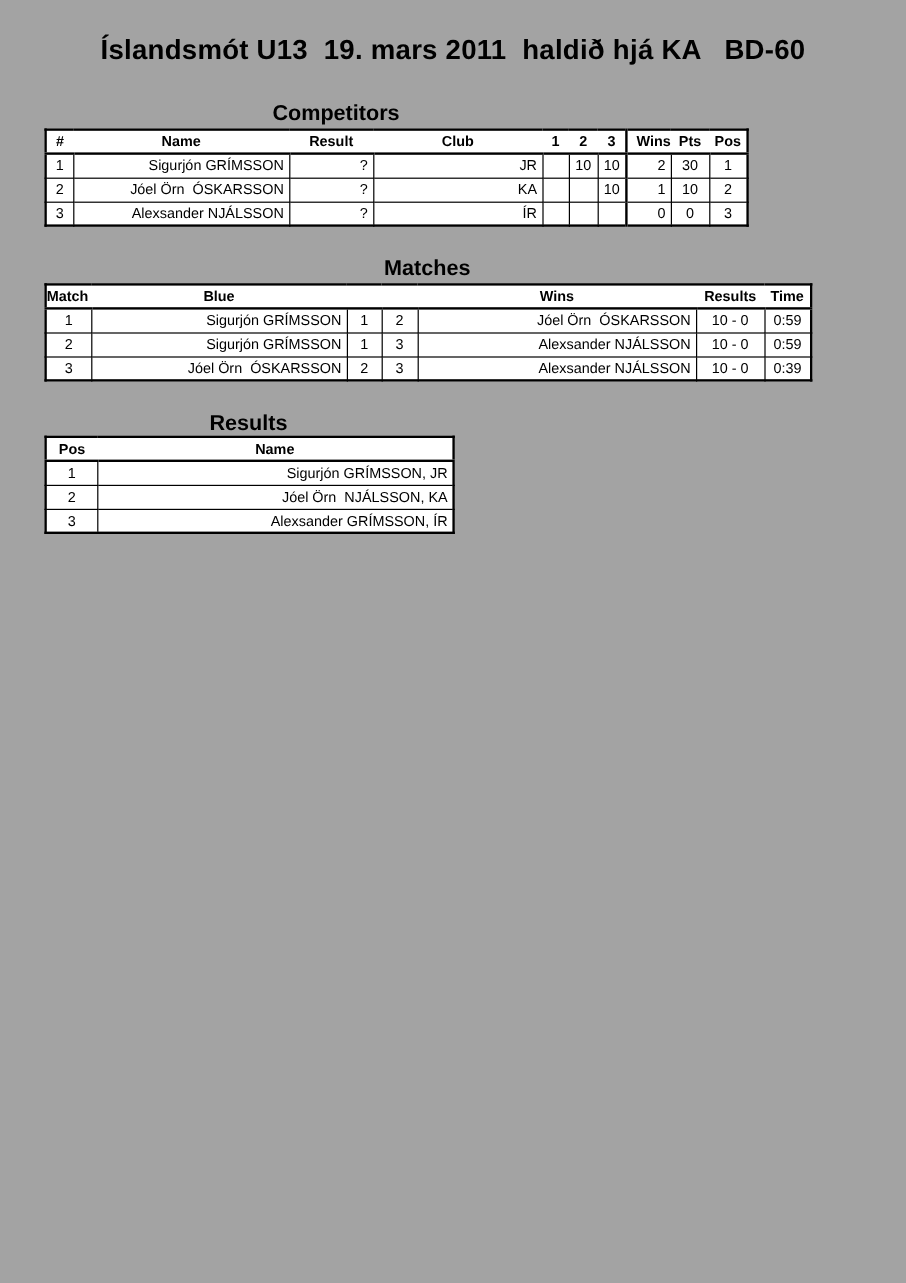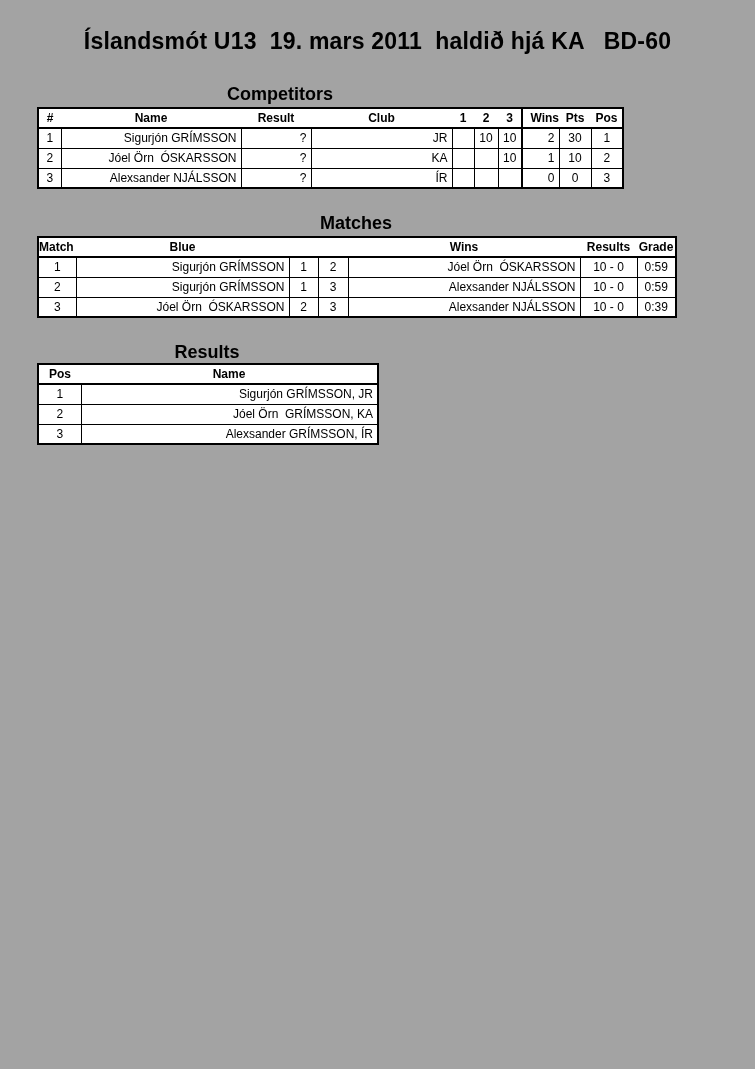--- a/index.html
+++ b/index.html
@@ -155,21 +155,21 @@
         <col style="width:39px">
     </colgroup>
     <tbody>
         <tr>
       <th class="hleft">Match</th>
       <th>Blue</th>
       <th></th>
       <th></th>
       <th>Wins</th>
       <th>Results</th>
-      <th>Grade</th>
+      <th>Time</th>
     </tr>
     <tr>
       <td>1</td>
       <td class="txt">Sigurjón GRÍMSSON</td>
       <td>1</td>
       <td>2</td>
       <td class="txt">Jóel Örn  ÓSKARSSON</td>
       <td>10 - 0</td>
       <td>0:59</td>
     </tr>
@@ -205,21 +205,21 @@
         <tr>
       <th>Pos</th>
       <th>Name</th>
     </tr>
     <tr>
       <td>1</td>
       <td class="txt">Sigurjón GRÍMSSON, JR</td>
     </tr>
     <tr>
       <td>2</td>
-      <td class="txt">Jóel Örn  GRÍMSSON, KA</td>
+      <td class="txt">Jóel Örn  NJÁLSSON, KA</td>
     </tr>
     <tr>
       <td>3</td>
       <td class="txt">Alexsander GRÍMSSON, ÍR</td>
     </tr>
   </tbody>
     </table>
 
 </div>
 

